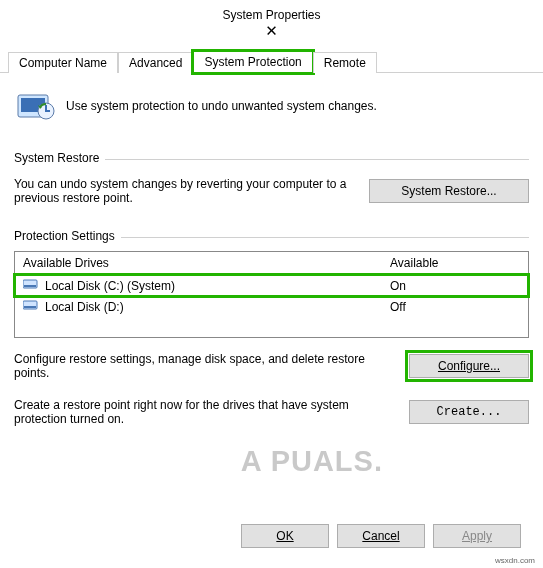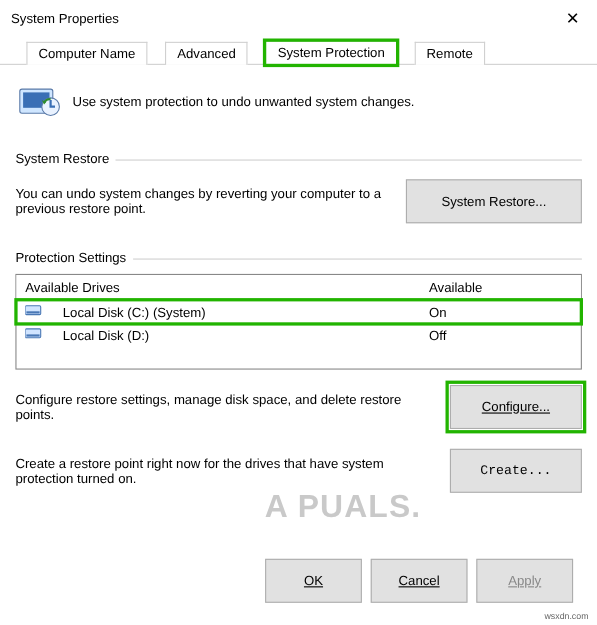--- a/index.html
+++ b/index.html
@@ -12,20 +12,21 @@
     height: 568px;
     overflow: hidden;
     position: relative;
   }
   .titlebar {
     display: flex;
     justify-content: space-between;
     align-items: center;
     padding: 8px 10px 6px 10px;
     background: #fff;
+    flex-direction: column;
   }
   .titlebar .title { color: #000; }
   .close-x {
     font-size: 15px;
     color: #000;
     padding: 0 6px;
     cursor: pointer;
   }
   .tabs-row {
     display: flex;
@@ -37,21 +38,20 @@
   .tab {
     border: 1px solid #d0d0d0;
     border-bottom: none;
     background: #fff;
     padding: 3px 10px;
     margin-right: 0;
     position: relative;
     top: 1px;
     font-size: 12px;
     cursor: pointer;
-    margin-left: 16px;
   }
   .tab.active {
     background: #fff;
     border-bottom: 1px solid #fff;
   }
   .highlight-green {
     outline: 3px solid #22b400;
     outline-offset: -1px;
   }
   .content {
@@ -82,21 +82,21 @@
   }
   .row {
     display: flex;
     align-items: center;
     gap: 12px;
     padding: 4px 0 14px 0;
   }
   .row .text { flex: 1; }
   .winbtn {
     min-width: 160px;
-    height: 40px;
+    height: 24px;
     border: 1px solid #adadad;
     background: #e1e1e1;
     font-family: inherit;
     font-size: 12px;
     cursor: pointer;
     padding: 0 12px;
   }
   .winbtn:disabled {
     color: #888;
     cursor: default;
@@ -112,21 +112,21 @@
     border-bottom: 1px solid #ccc;
   }
   .drive-head .col1 { flex: 1; }
   .drive-head .col2 { width: 130px; }
   .drive-row {
     display: flex;
     align-items: center;
     padding: 3px 8px;
     gap: 6px;
   }
-  .drive-row .col1 { flex: 1; display:flex; align-items:center; gap:18px;}
+  .drive-row .col1 { flex: 1; display:flex; align-items:center; gap:6px;}
   .drive-row .col2 { width: 130px; }
   .drive-row.hl {
     outline: 3px solid #22b400;
     outline-offset: -1px;
   }
   .footer-btns {
     position: absolute;
     bottom: 20px;
     right: 22px;
     display: flex;

